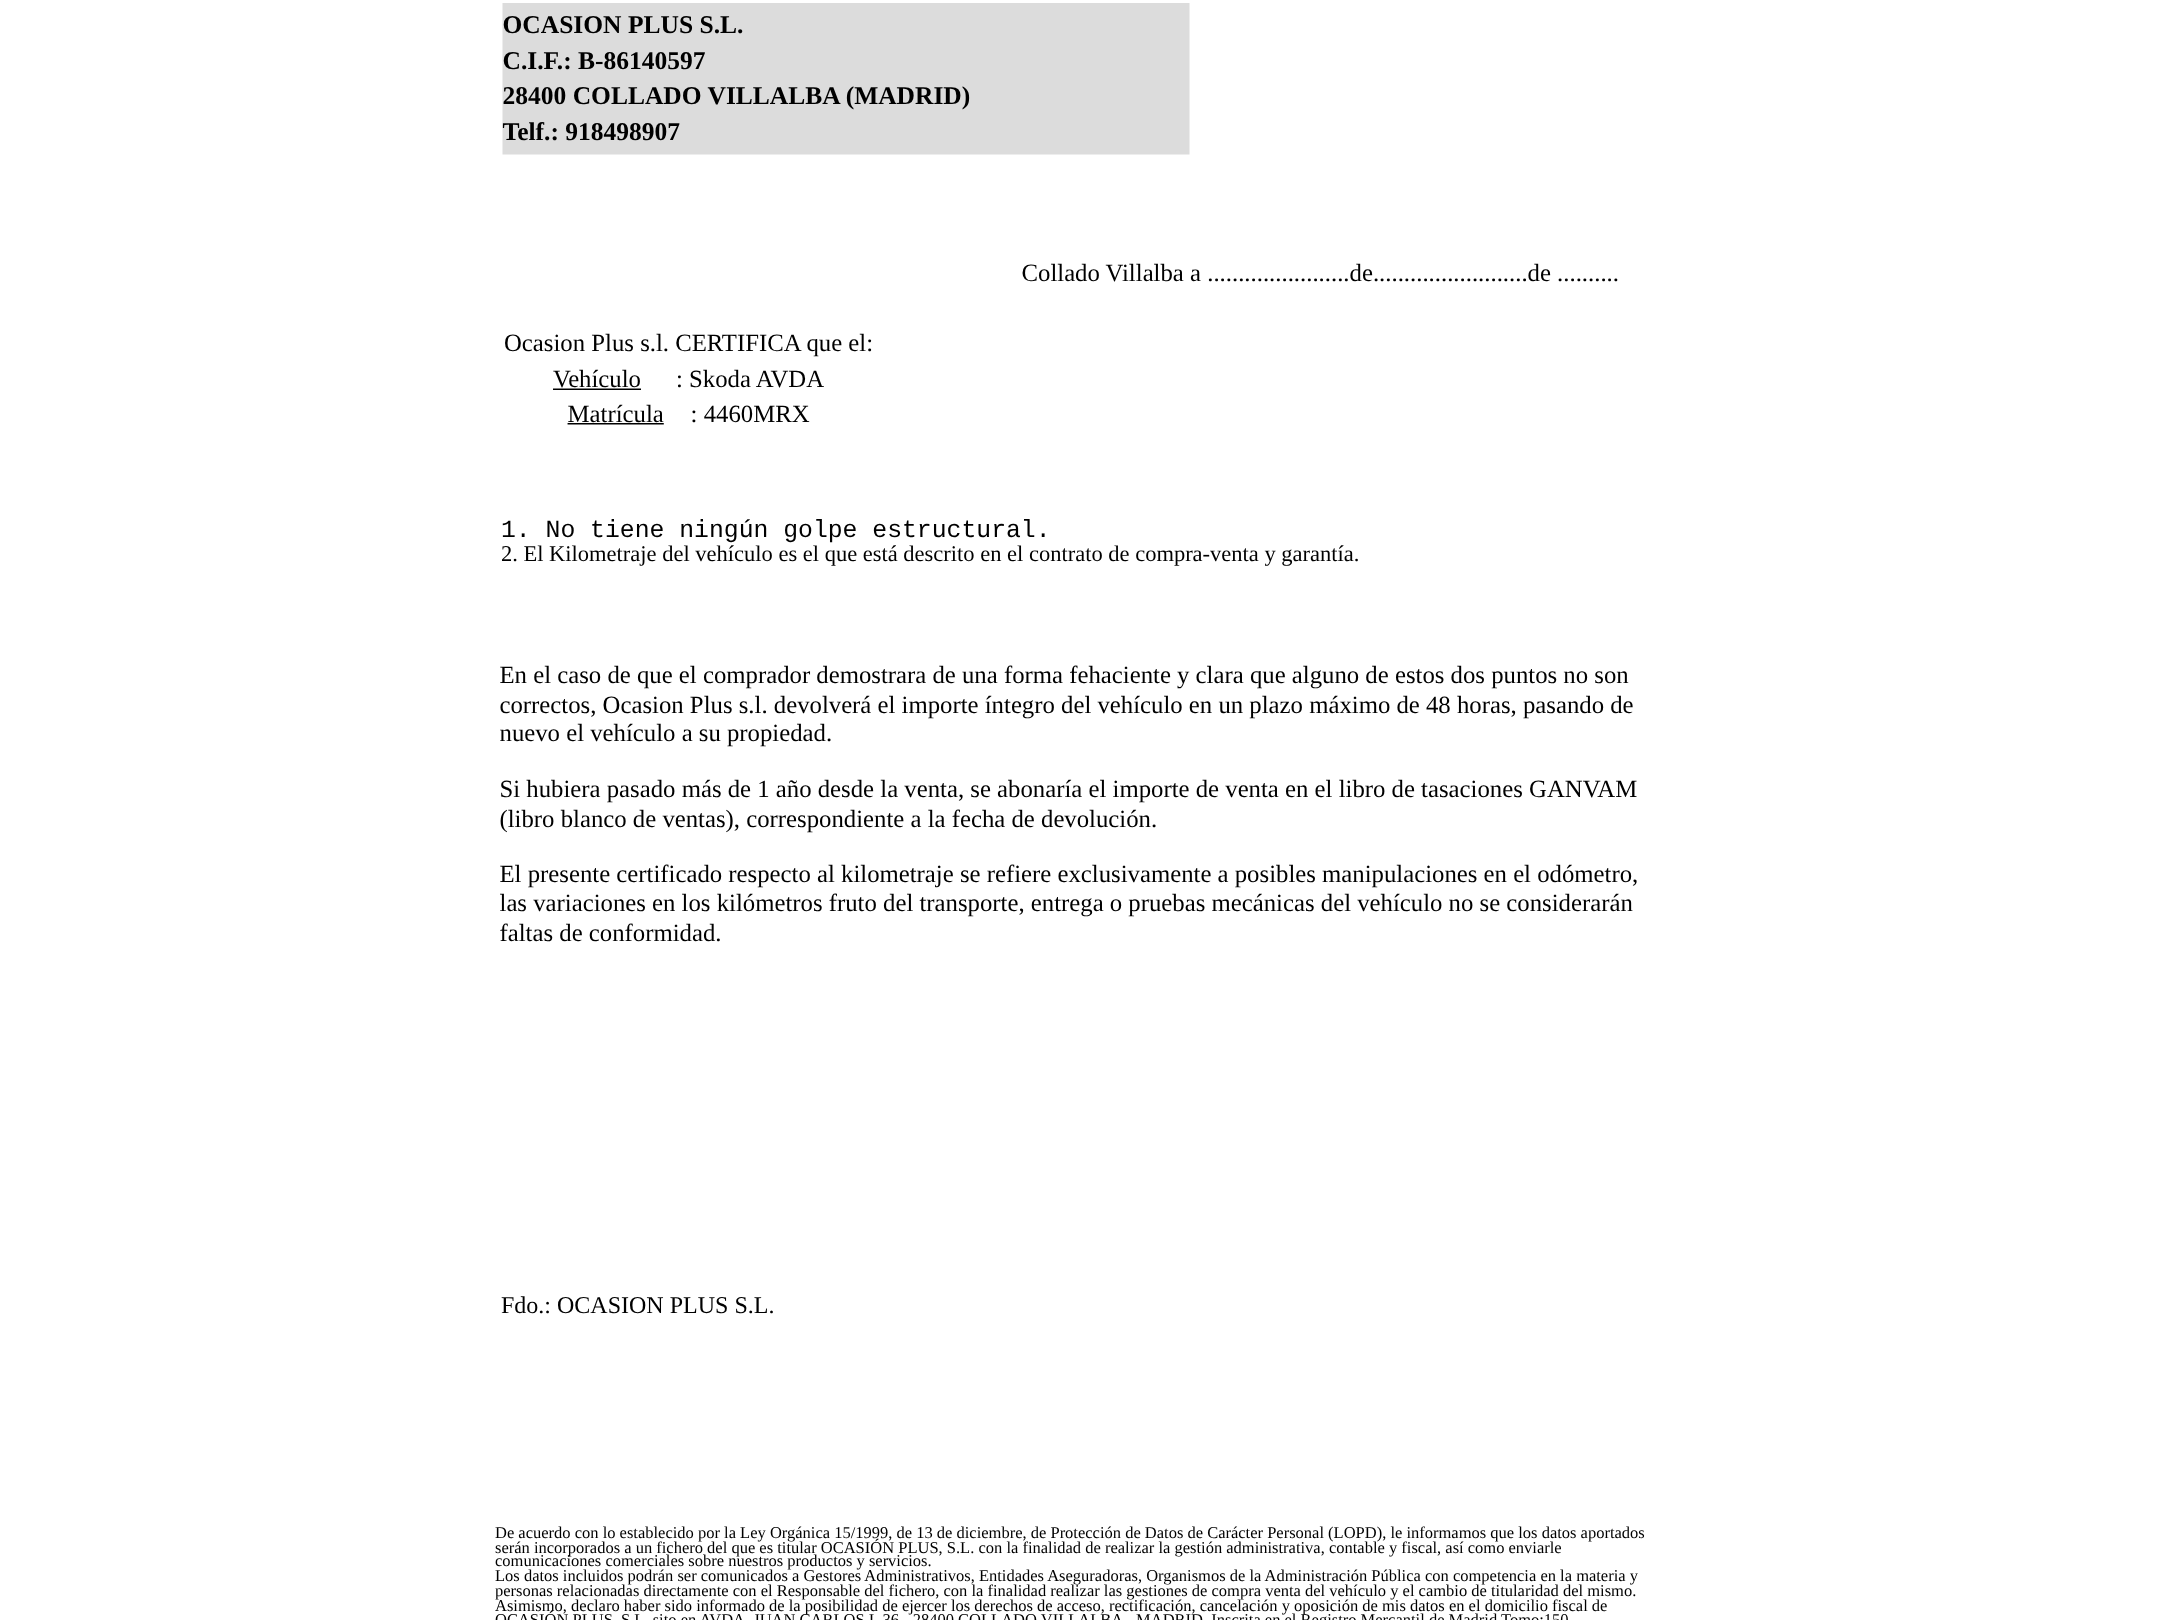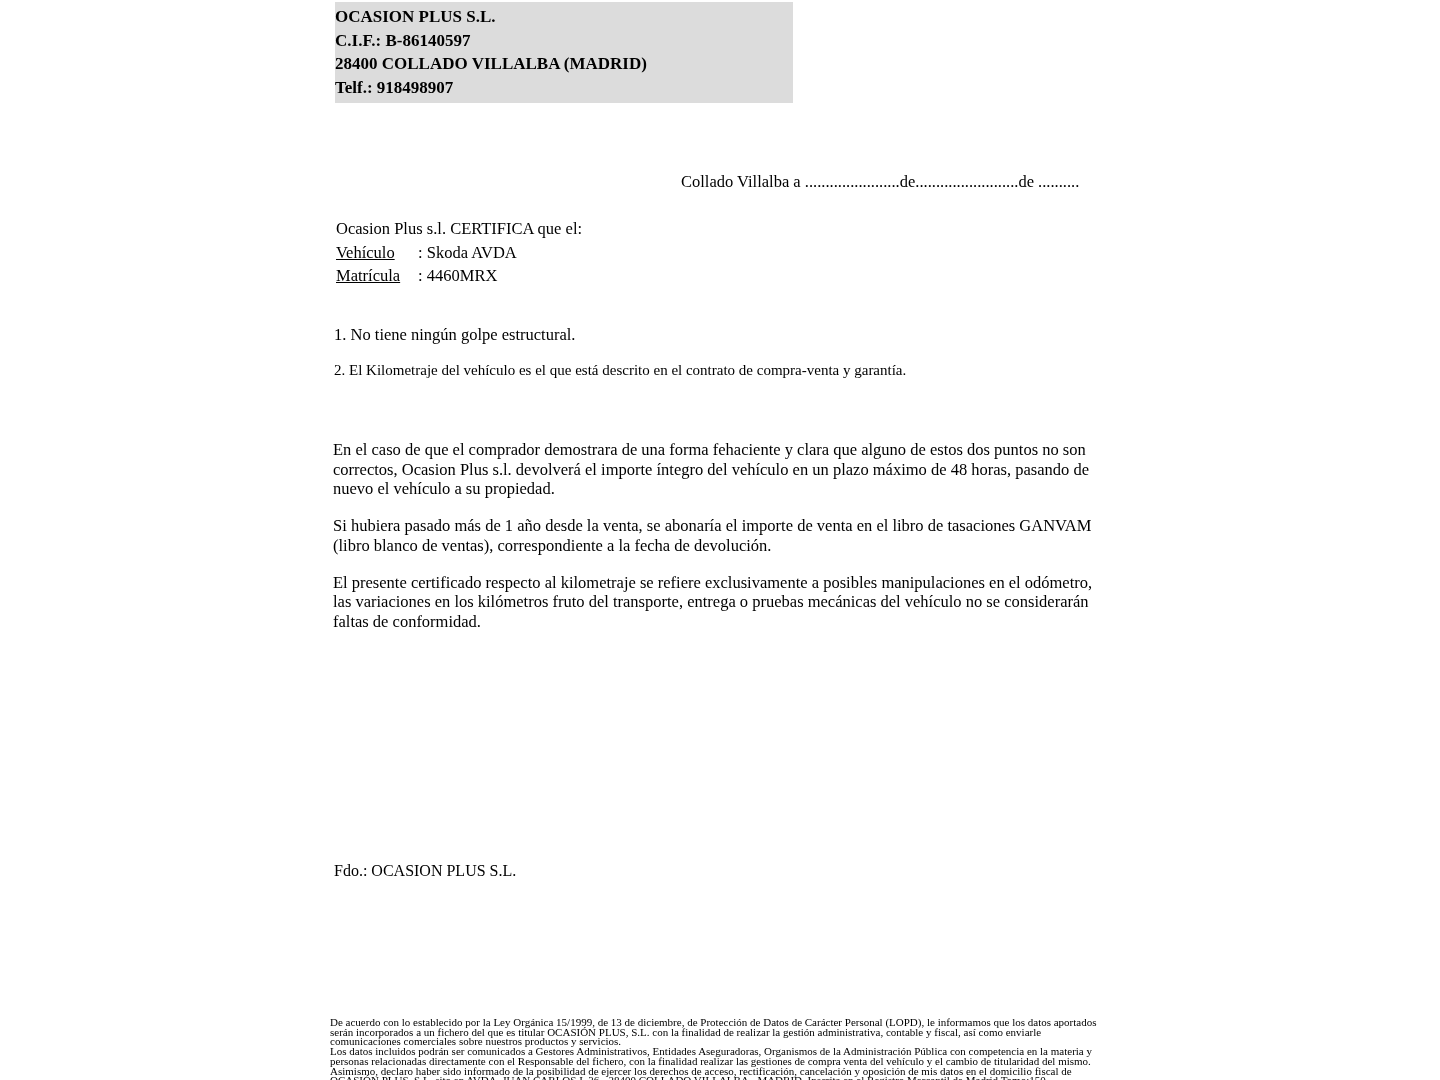--- a/index.html
+++ b/index.html
@@ -43,31 +43,33 @@
     left: 336px;
     top: 217px;
     font-size: 16.5px;
   }
   .cert-block .cert-intro {
     line-height: 23.5px;
   }
   .cert-row {
     display: flex;
     line-height: 23.5px;
+    justify-content: center;
   }
   .cert-label {
     display: inline-block;
     width: 82px;
     text-decoration: underline;
   }
   .point-1 {
     position: absolute;
     left: 334px;
-    top: 325px;
+    top: 344px;
     font-size: 16.5px;
+    font-family: Liberation Mono, monospace;
   }
   .point-2 {
     position: absolute;
     left: 334px;
     top: 362px;
     font-size: 15px;
   }
   .body-paragraphs {
     position: absolute;
     left: 333px;

